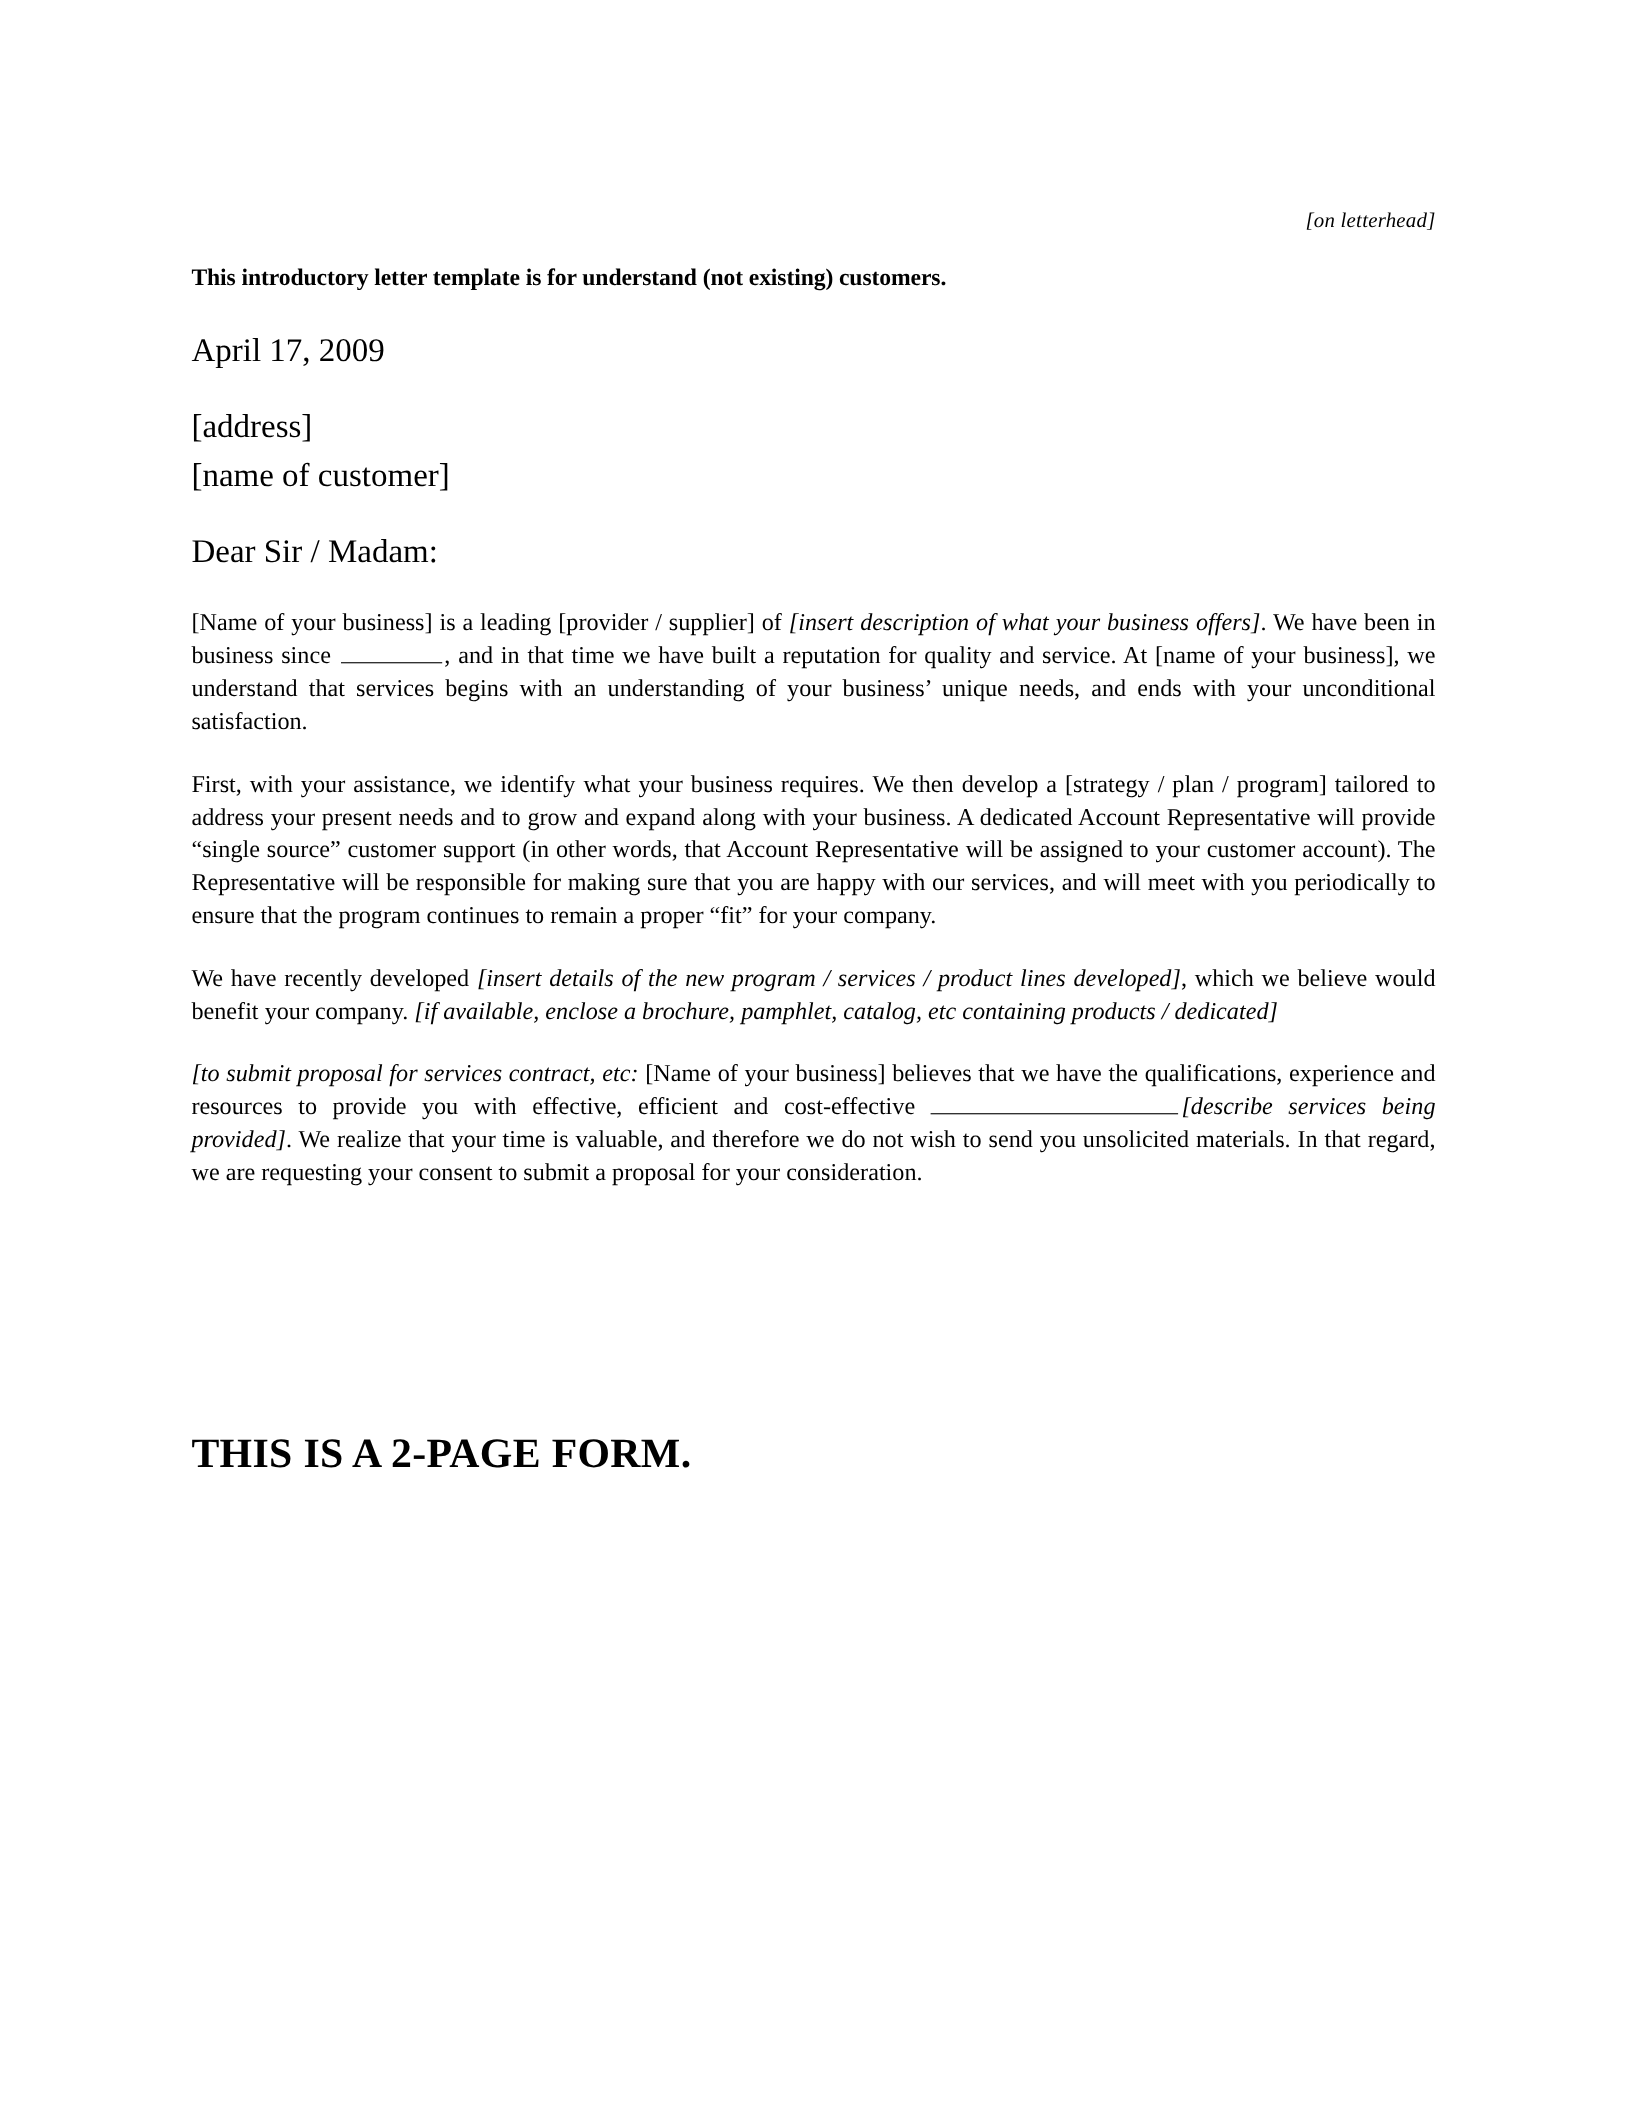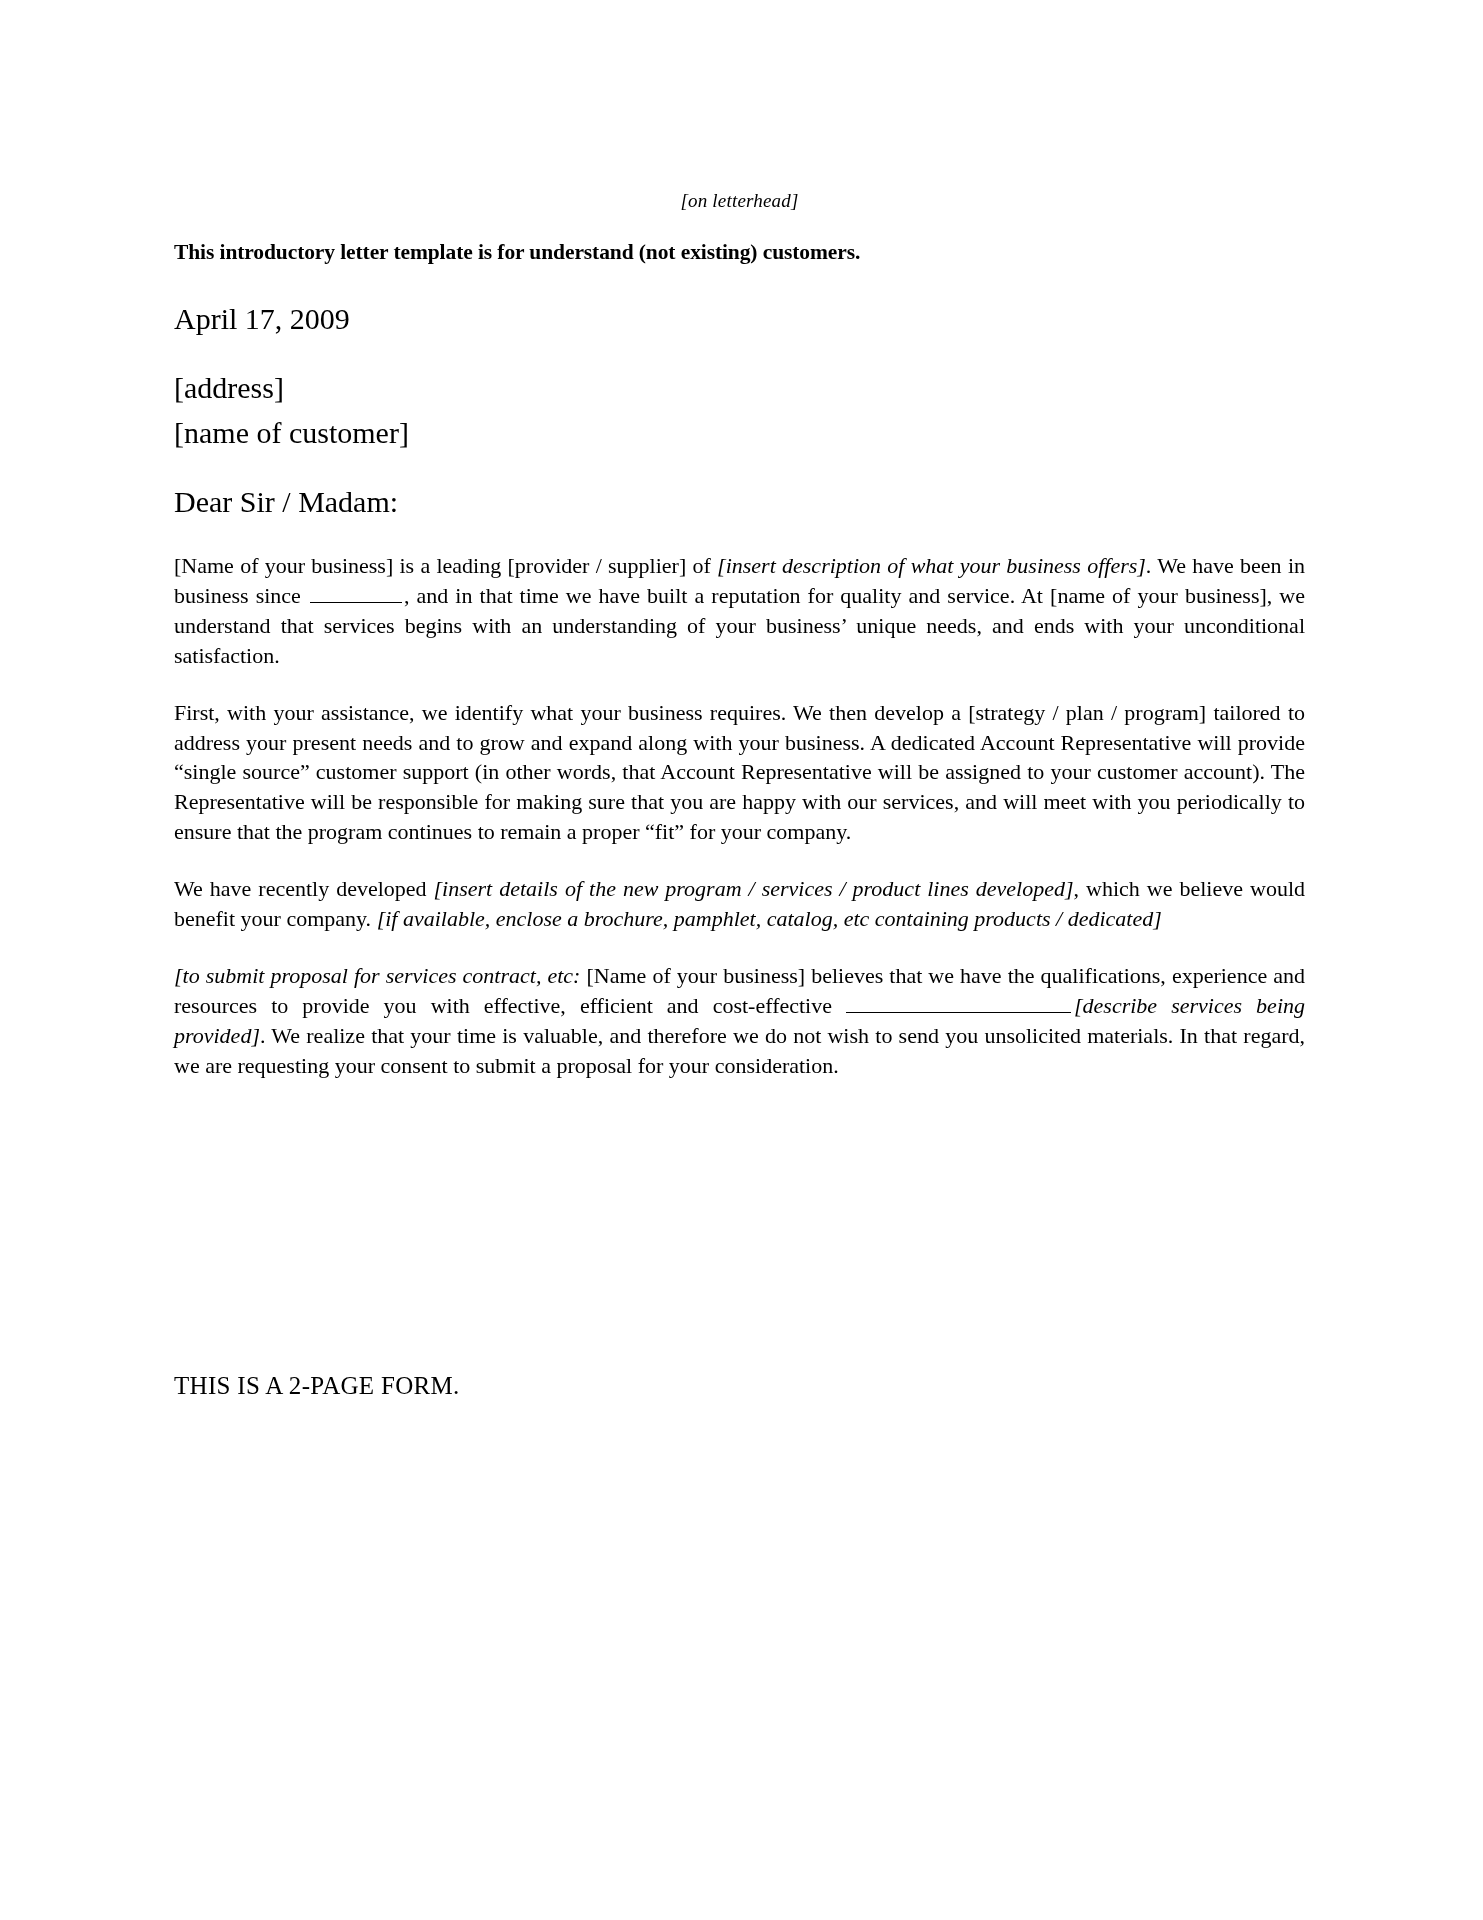--- a/index.html
+++ b/index.html
@@ -26,21 +26,21 @@
     height: 1920px;
     background: #ffffff;
   }
   .content {
     position: absolute;
     left: 174px;
     top: 190px;
     width: 1131px;
   }
   .letterhead {
-    text-align: center;
+    text-align: right;
     font-style: italic;
     font-size: 19px;
     margin: 0 0 28px 0;
     letter-spacing: 0.2px;
   }
   .subject {
     font-weight: bold;
     font-size: 21.5px;
     margin: 0 0 34px 0;
     letter-spacing: -0.1px;
@@ -75,23 +75,23 @@
     display: inline-block;
     width: 225px;
     border-bottom: 1.5px solid #000;
     height: 0.85em;
     vertical-align: baseline;
     margin: 0 3px 0 0;
   }
   .footer-note {
     position: absolute;
     left: 174px;
-    top: 1372px;
-    font-size: 25px;
-    font-weight: normal;
+    top: 1300px;
+    font-size: 38px;
+    font-weight: bold;
     letter-spacing: 0.3px;
   }
 </style>
 </head>
 <body>
 
 <div class="page">
   <div class="sheet">
 
     <div class="content">

